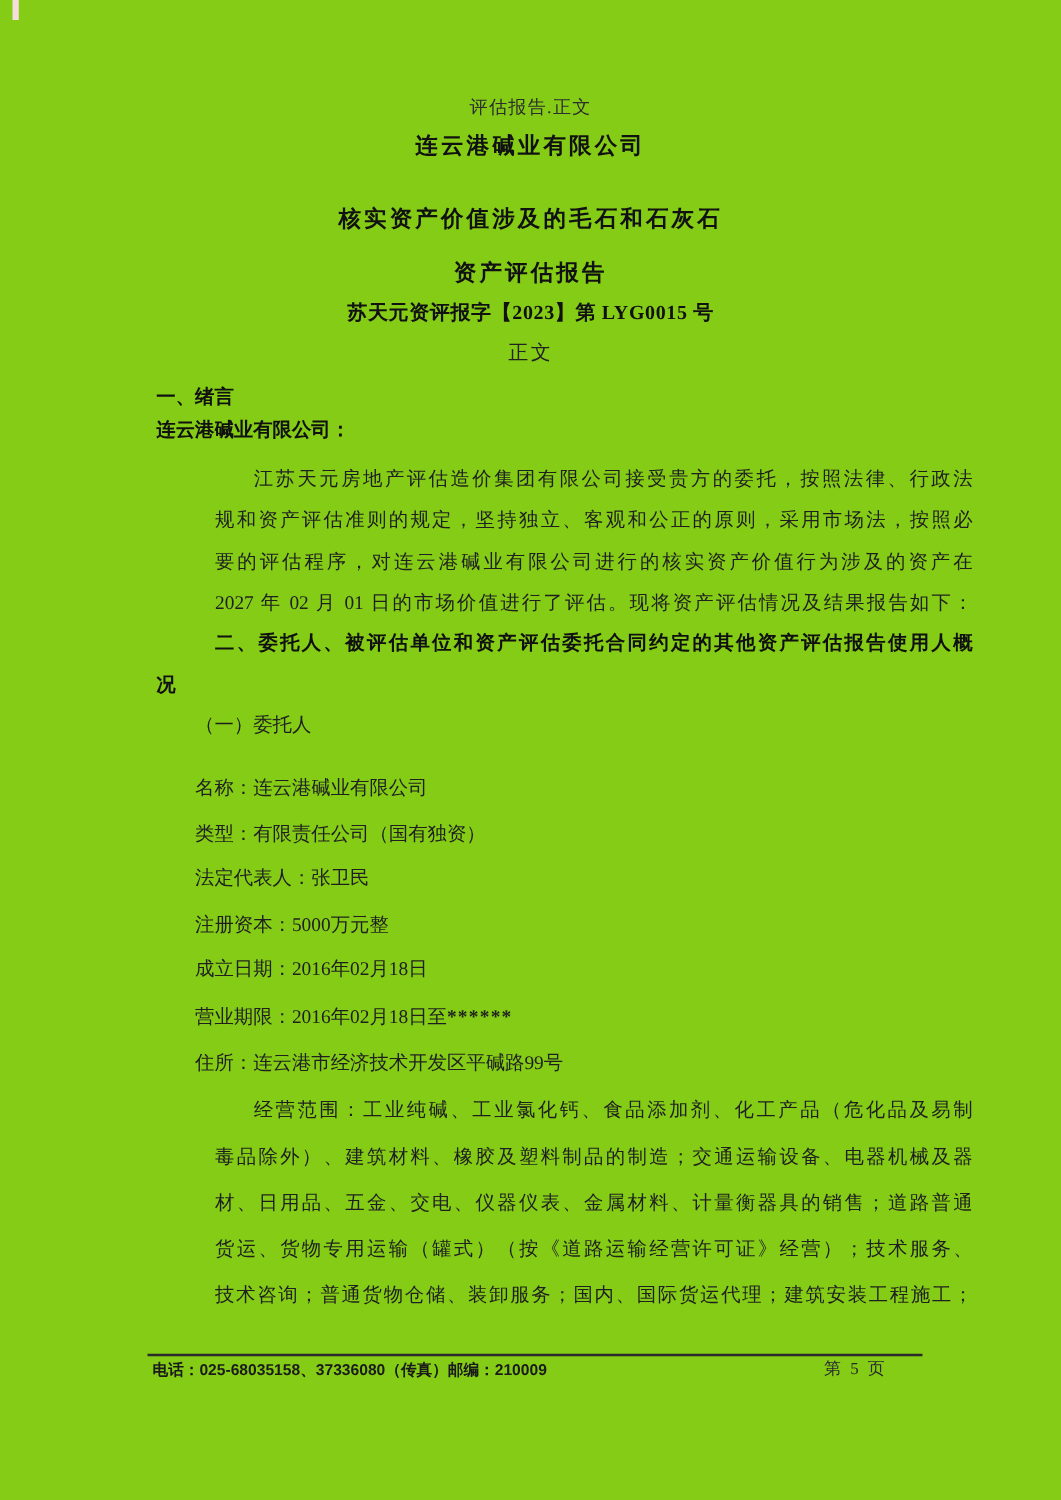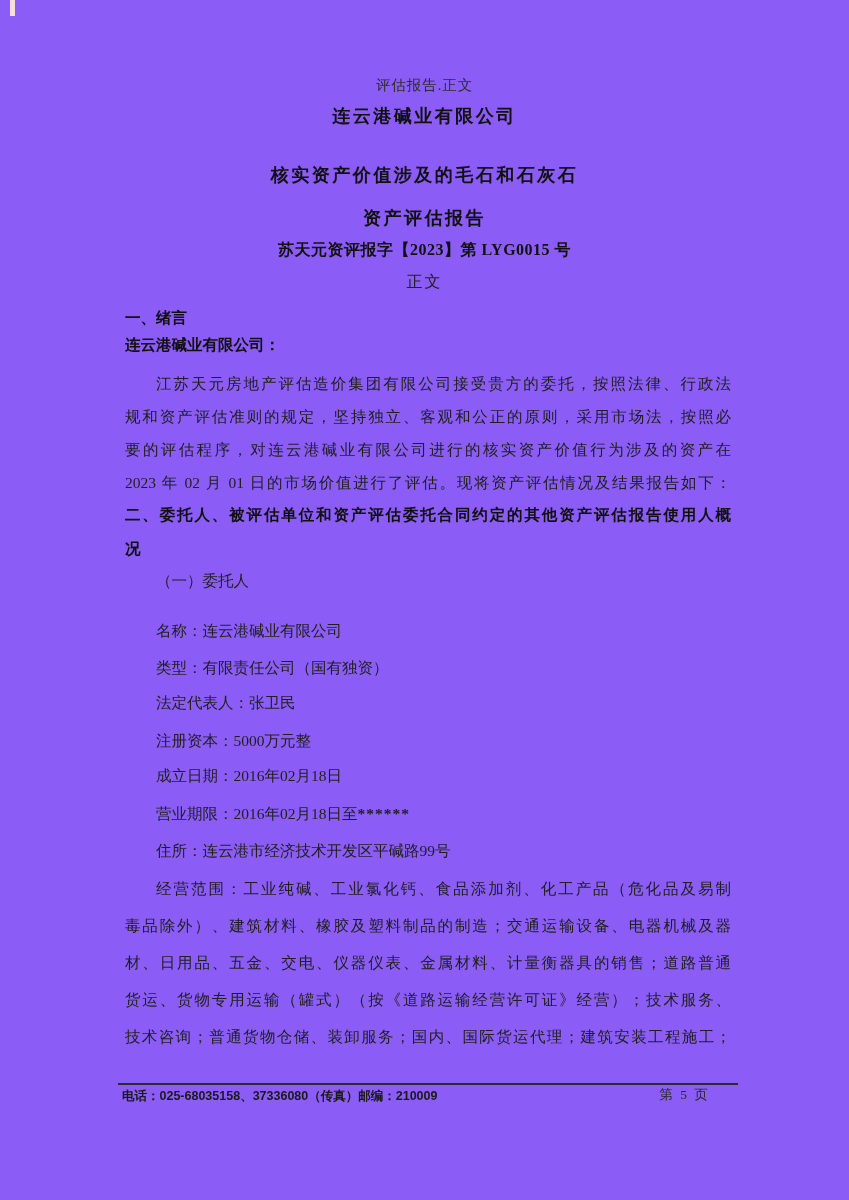--- a/index.html
+++ b/index.html
@@ -1,21 +1,21 @@
 <!DOCTYPE html>
 <html><head>
 <meta charset="utf-8">
 <style>
   * { margin: 0; padding: 0; box-sizing: border-box; }
   html, body { background: #ffffff; }
   .page {
     position: relative;
     width: 849px;
     height: 1200px;
-    background: #8b5cf6;
+    background: #84cc16;
     overflow: hidden;
     font-family: "Liberation Serif", "DejaVu Serif", serif;
     color: #222222;
   }
   .abs { position: absolute; }
   .centered { left: 0; width: 849px; text-align: center; }
 
   .doc-label {
     top: 76px;
     font-size: 14.5px;
@@ -48,20 +48,21 @@
     left: 125px;
     width: 606px;
     font-size: 15.5px;
     line-height: 21px;
     color: #1f1f1f;
   }
   .bold { font-weight: bold; color: #101010; }
   .just {
     text-align: justify;
     text-align-last: justify;
+    margin-left: 47px;
   }
   .indent { padding-left: 31px; }
 
   .h1-line   { top: 307px; }
   .salute    { top: 334px; }
   .intro-0   { top: 373px; }
   .intro-1   { top: 406px; }
   .intro-2   { top: 439px; }
   .intro-3   { top: 472px; }
   .h2-1      { top: 504px; }
@@ -131,21 +132,21 @@
 
   <div class="abs centered doc-number">苏天元资评报字【2023】第 LYG0015 号</div>
   <div class="abs centered zhengwen">正文</div>
 
   <div class="abs bodyline bold h1-line">一、绪言</div>
   <div class="abs bodyline bold salute">连云港碱业有限公司：</div>
 
   <div class="abs bodyline just indent intro-0">江苏天元房地产评估造价集团有限公司接受贵方的委托，按照法律、行政法</div>
   <div class="abs bodyline just intro-1">规和资产评估准则的规定，坚持独立、客观和公正的原则，采用市场法，按照必</div>
   <div class="abs bodyline just intro-2">要的评估程序，对连云港碱业有限公司进行的核实资产价值行为涉及的资产在</div>
-  <div class="abs bodyline just intro-3">2023 年 02 月 01 日的市场价值进行了评估。现将资产评估情况及结果报告如下：</div>
+  <div class="abs bodyline just intro-3">2027 年 02 月 01 日的市场价值进行了评估。现将资产评估情况及结果报告如下：</div>
 
   <div class="abs bodyline bold just h2-1">二、委托人、被评估单位和资产评估委托合同约定的其他资产评估报告使用人概</div>
   <div class="abs bodyline bold h2-2">况</div>
 
   <div class="abs bodyline indent d-name">名称：连云港碱业有限公司</div>
 
   <div class="abs bodyline indent sub1">（一）委托人</div>
   <div class="abs bodyline indent d-type">类型：有限责任公司（国有独资）</div>
   <div class="abs bodyline indent d-legal">法定代表人：张卫民</div>
   <div class="abs bodyline indent d-capital">注册资本：5000万元整</div>

